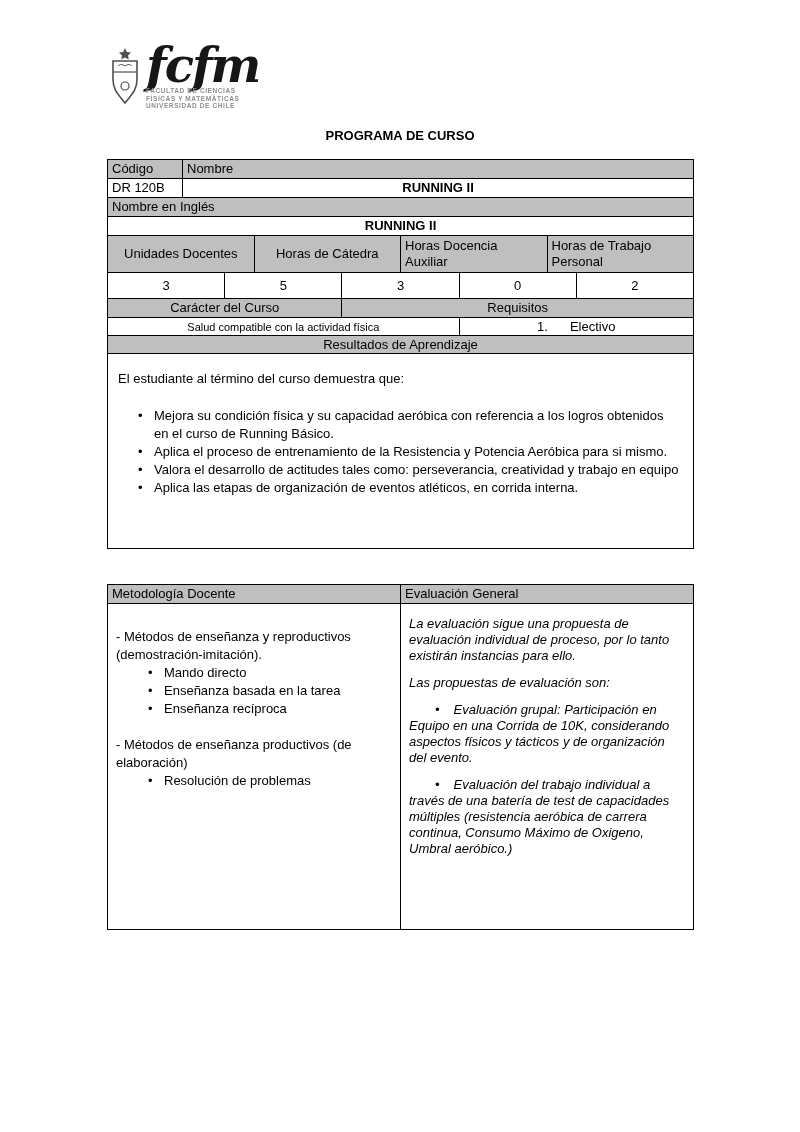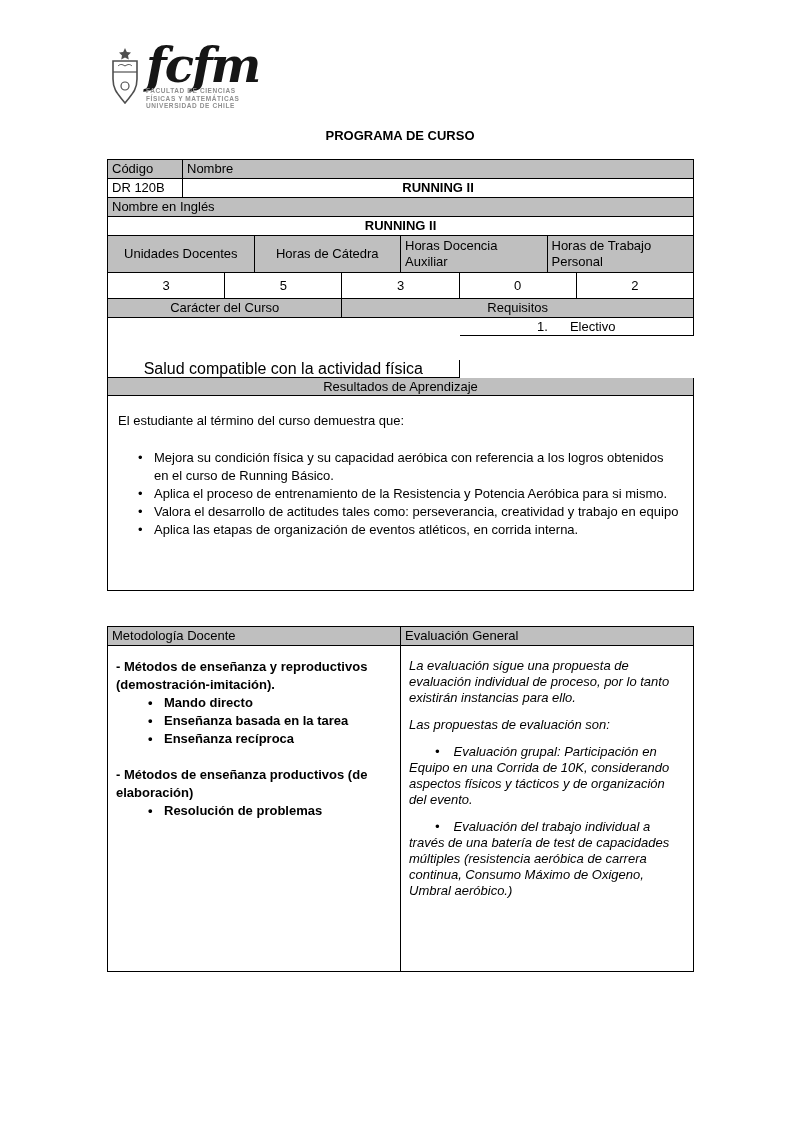--- a/index.html
+++ b/index.html
@@ -40,21 +40,21 @@
     display:flex; align-items:center;
     line-height:16px;
   }
   .gray { background:var(--gray,#BFBFBF); }
   .grow { flex:1; min-width:0; }
   .w75 { width:75px; flex:none; }
   .w60 { width:60%; flex:none; }
   .c5  { flex:1; min-width:0; }
   .center { justify-content:center; text-align:left; }
   .bold { font-weight:bold; }
-  .small { font-size:16px;margin-top:42px; }
+  .small { font-size:11px; }
   .h19 .cell { height:19px; }
   .h18 .cell { height:18px; }
   .h26 .cell { height:26px; }
   .h37 .cell { height:37px; }
 
   .caracter-pair { display:flex; justify-content:center; gap:22px; width:100%; }
 
   
   .resultados-box {
     display:block; min-height:195px;
@@ -63,21 +63,21 @@
   .res-intro { margin-bottom:19px; }
   .rbul { display:flex; padding-left:20px; }
   .rbul .dot { width:16px; flex:none; text-align:left; }
   .rbul .btxt { flex:1; min-width:0; padding-right:4px; }
 
   
   .half { width:50%; flex:none; }
   .tbl2 { margin-top:35px; }
   .body-row .cell { display:block; min-height:326px; }
 
-  .met-cell { padding:12px 8px 8px 8px; line-height:18px;font-weight:bold; }
+  .met-cell { padding:24px 8px 8px 8px; line-height:18px; }
   .met-cell p { margin:0; }
   .mpara-gap { margin-top:18px !important; }
   .lbul { display:flex; padding-left:32px; }
   .lbul .dot { width:16px; flex:none; }
 
   .eval-cell { padding:12px 8px 8px 8px; line-height:16px;font-style:italic; }
   .epara { margin-bottom:11px; }
   .ebul { text-indent:26px; margin-bottom:11px; }
   .ebul .dot { margin-right:14px; }
 </style>

